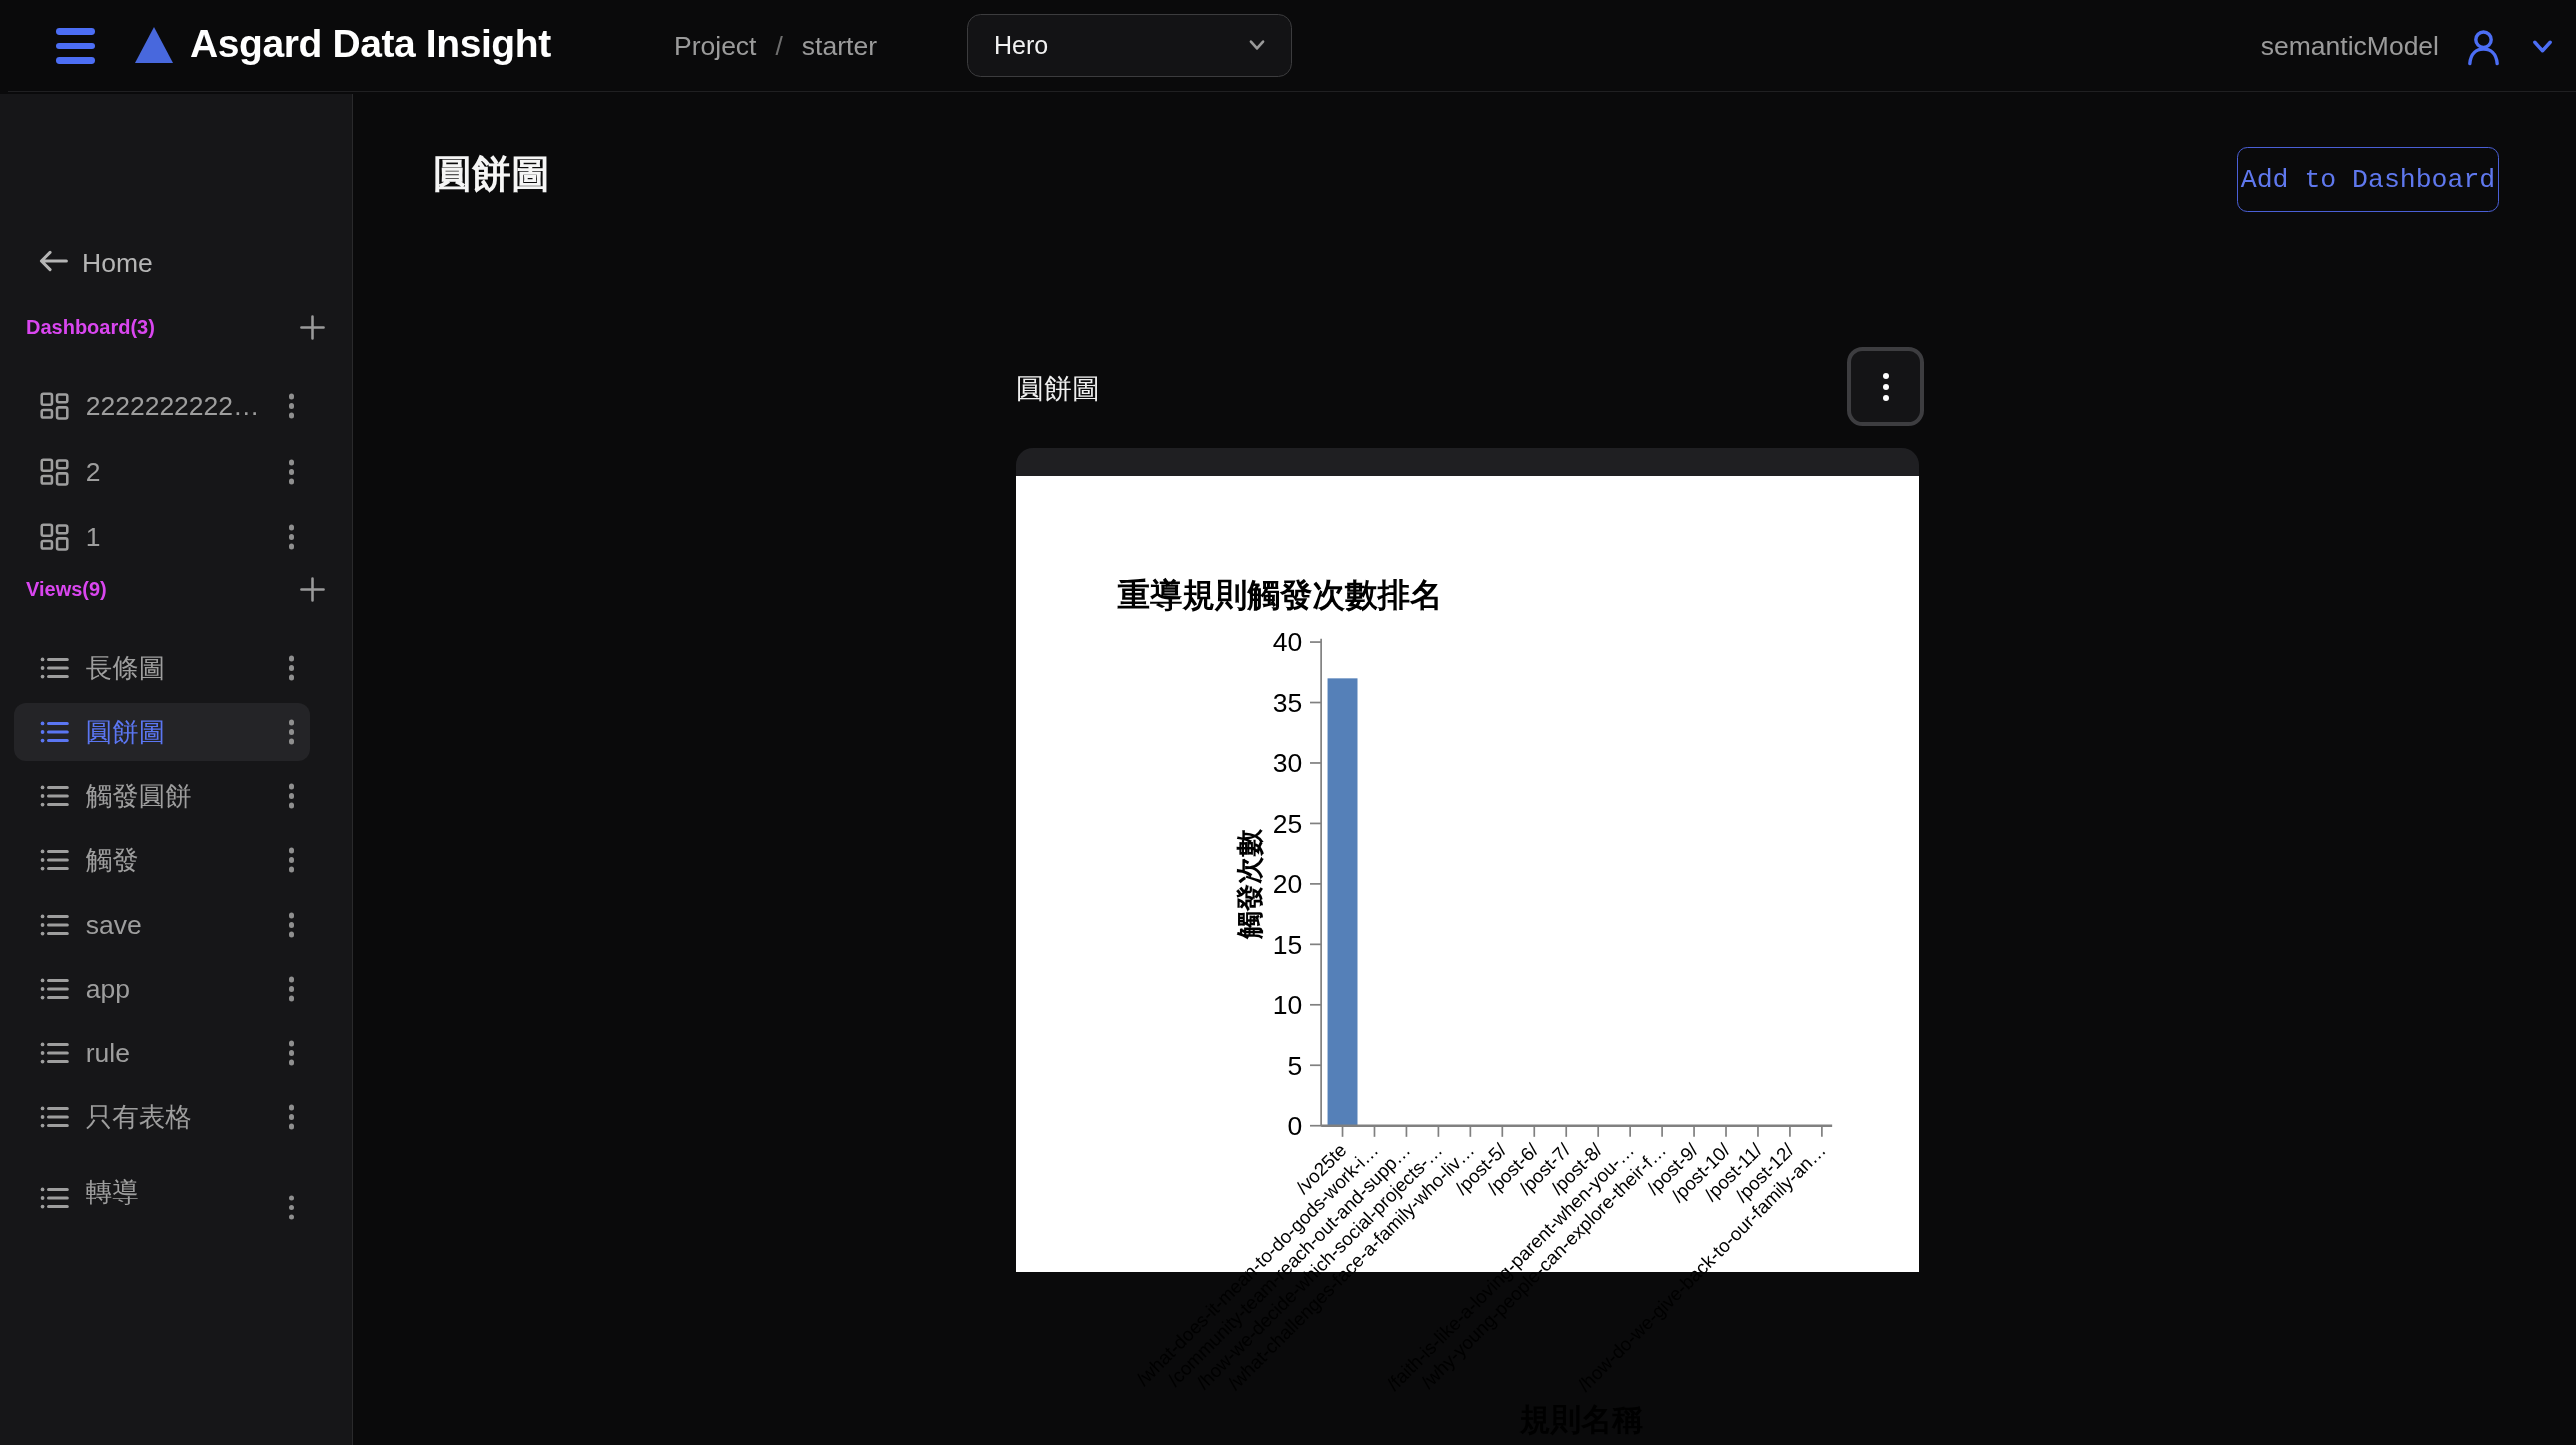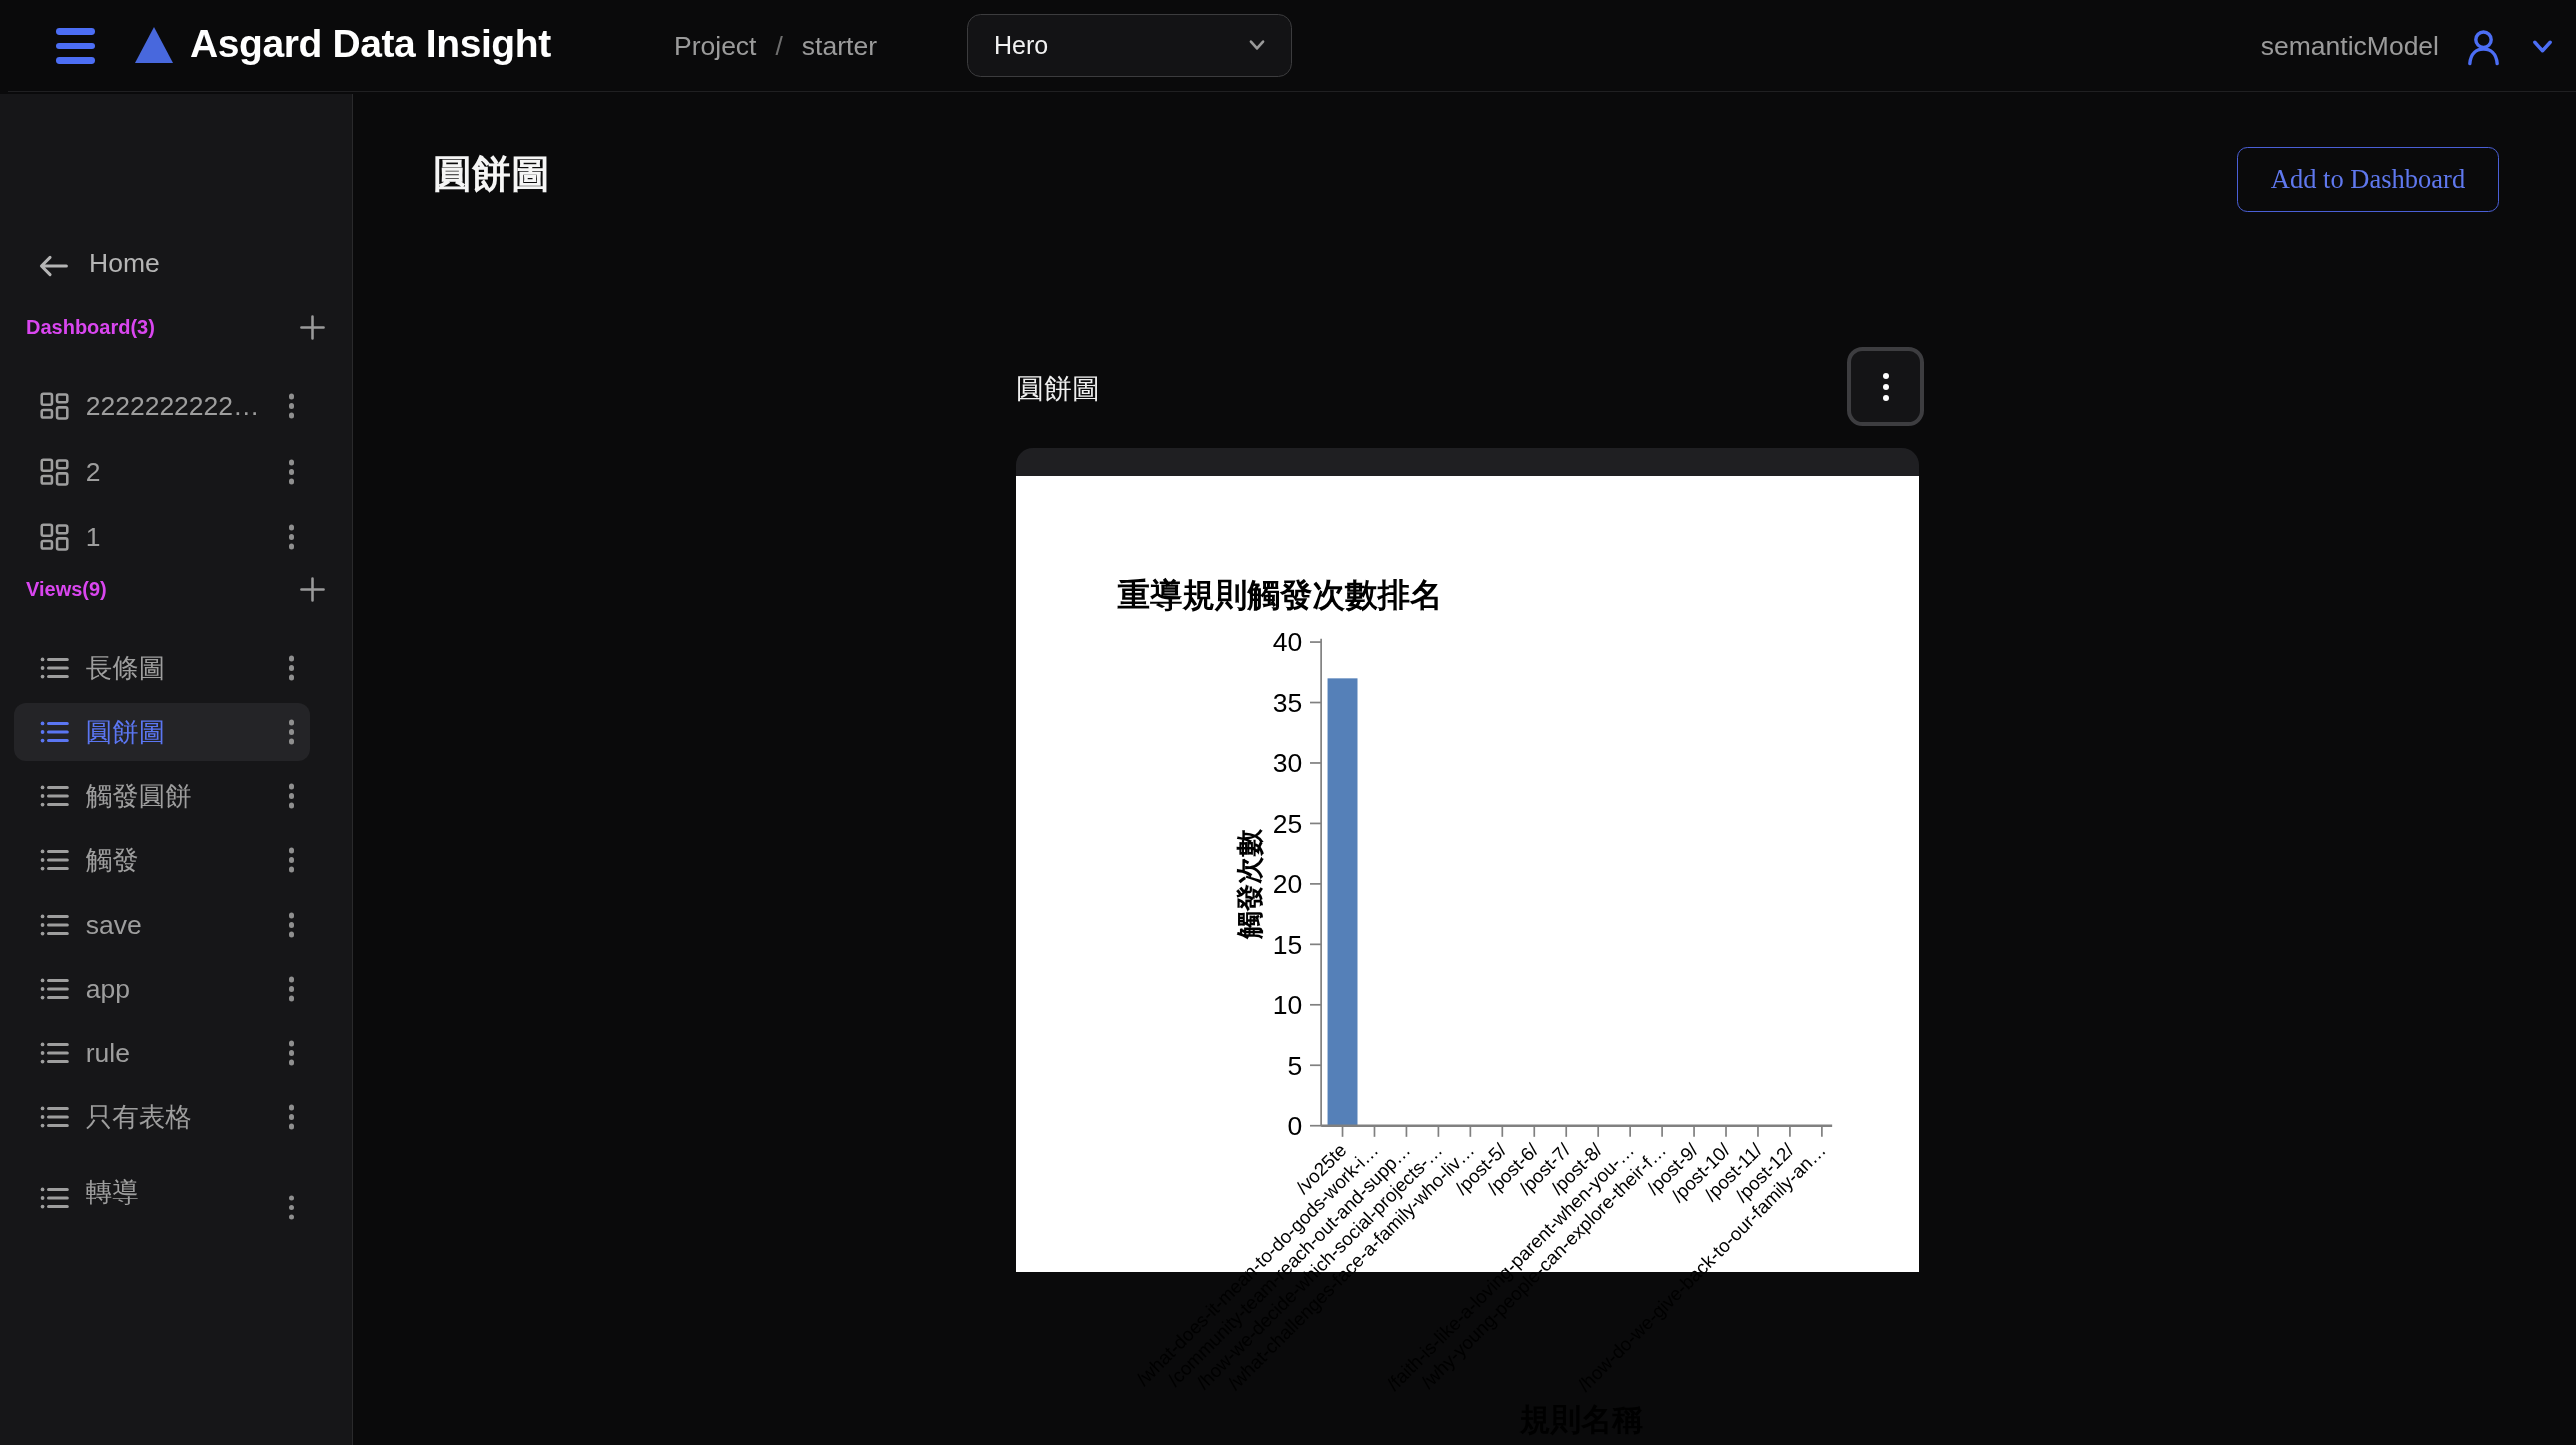--- a/index.html
+++ b/index.html
@@ -16,35 +16,35 @@
   .app-title { position:absolute; left:182px; top:22px; font-size:39px; font-weight:bold; color:#ffffff; letter-spacing:-0.4px; }
   .breadcrumb { position:absolute; left:666px; top:31px; font-size:26.5px; color:#9b9b9b; }
   .breadcrumb .sep { color:#6f6f6f; padding:0 19px; }
   .model-select { position:absolute; left:959px; top:13.7px; width:325px; height:63px; border:1.7px solid #3c3c3e; border-radius:13.7px; background:#131315; display:flex; align-items:center; padding:0 20.6px 0 26px; cursor:pointer; }
   .model-select .val { font-size:25px; color:#f2f2f2; flex:1; }
   .header-right { position:absolute; right:27px; top:0; height:92px; display:flex; align-items:center; gap:24px; }
   .semantic-label { font-size:26.5px; color:#9b9b9b; }
 
   
   .sidebar { position:absolute; left:0; top:94px; width:353px; height:1351px; background:#161618; border-right:1.7px solid #2a2a2c; }
-  .home-row { position:absolute; left:38px; top:154px; display:flex; align-items:flex-end; gap:20px; color:#b5b5b5; font-size:26.5px; cursor:pointer; }
+  .home-row { position:absolute; left:38px; top:154px; display:flex; align-items:flex-start; gap:13px; color:#b5b5b5; font-size:26.5px; cursor:pointer; }
   .section-head { position:absolute; left:26px; width:301px; display:flex; align-items:center; justify-content:space-between; }
   .section-title { font-size:20px; font-weight:600; color:#d946ef;text-align:right; }
   .side-item { position:absolute; left:13.7px; width:296px; height:58px; border-radius:12px; display:flex; align-items:center; padding:0 15.4px 0 26px; color:#9e9e9e; cursor:pointer; }
   .side-item .lbl { font-size:26.5px; flex:1; margin-left:17px; white-space:nowrap; overflow:hidden; }
   .side-item.selected { background:#242427; color:#5b76f2; }
   .side-item .icon { color:#9e9e9e; display:flex; }
   .side-item.selected .icon { color:#5b76f2; }
   .side-item.selected .lbl { color:#5b76f2; }
   .kebab { width:5.1px; height:5.1px; border-radius:50%; background:#8f8f8f; box-shadow:0 -9.4px 0 #8f8f8f, 0 9.4px 0 #8f8f8f; cursor:pointer; }
 
   
   .main { position:absolute; left:355px; top:94px; width:2221px; height:1351px; }
   .page-title { position:absolute; left:78px; top:53px; font-size:39px; font-weight:bold; color:#f5f5f5; }
-  .add-dashboard-btn { position:absolute; left:1882px; top:53px; width:262px; height:65px; border:1.7px solid #4a5fd6; border-radius:10.3px; background:transparent; color:#5f78ee; font-size:26.5px; font-family:Liberation Serif, serif; cursor:pointer; }
+  .add-dashboard-btn { position:absolute; left:1882px; top:53px; width:262px; height:65px; border:1.7px solid #4a5fd6; border-radius:10.3px; background:transparent; color:#5f78ee; font-size:26.5px; font-family:Liberation Mono, monospace; cursor:pointer; }
 
   .card-label { position:absolute; left:661px; top:276px; font-size:28px; color:#f0f0f0; }
   .card-kebab-btn { position:absolute; left:1492px; top:253px; width:77px; height:79px; background:#141416; border:4.3px solid #3d3d40; border-radius:15.4px; display:flex; align-items:center; justify-content:center; cursor:pointer; }
   .card-kebab-btn .kdot { width:6px; height:6px; border-radius:50%; background:#ffffff; box-shadow:0 -11px 0 #ffffff, 0 11px 0 #ffffff; }
 
   .chart-card { position:absolute; left:661px; top:354px; width:903px; height:998px; border-radius:17px 17px 0 0; overflow:hidden; }
   .chart-card .strip { height:28px; background:#1f1f22; }
   .chart-card .body { height:796px; background:#ffffff; }
   svg text { font-family:"Liberation Sans","DejaVu Sans",sans-serif; }
 </style>

